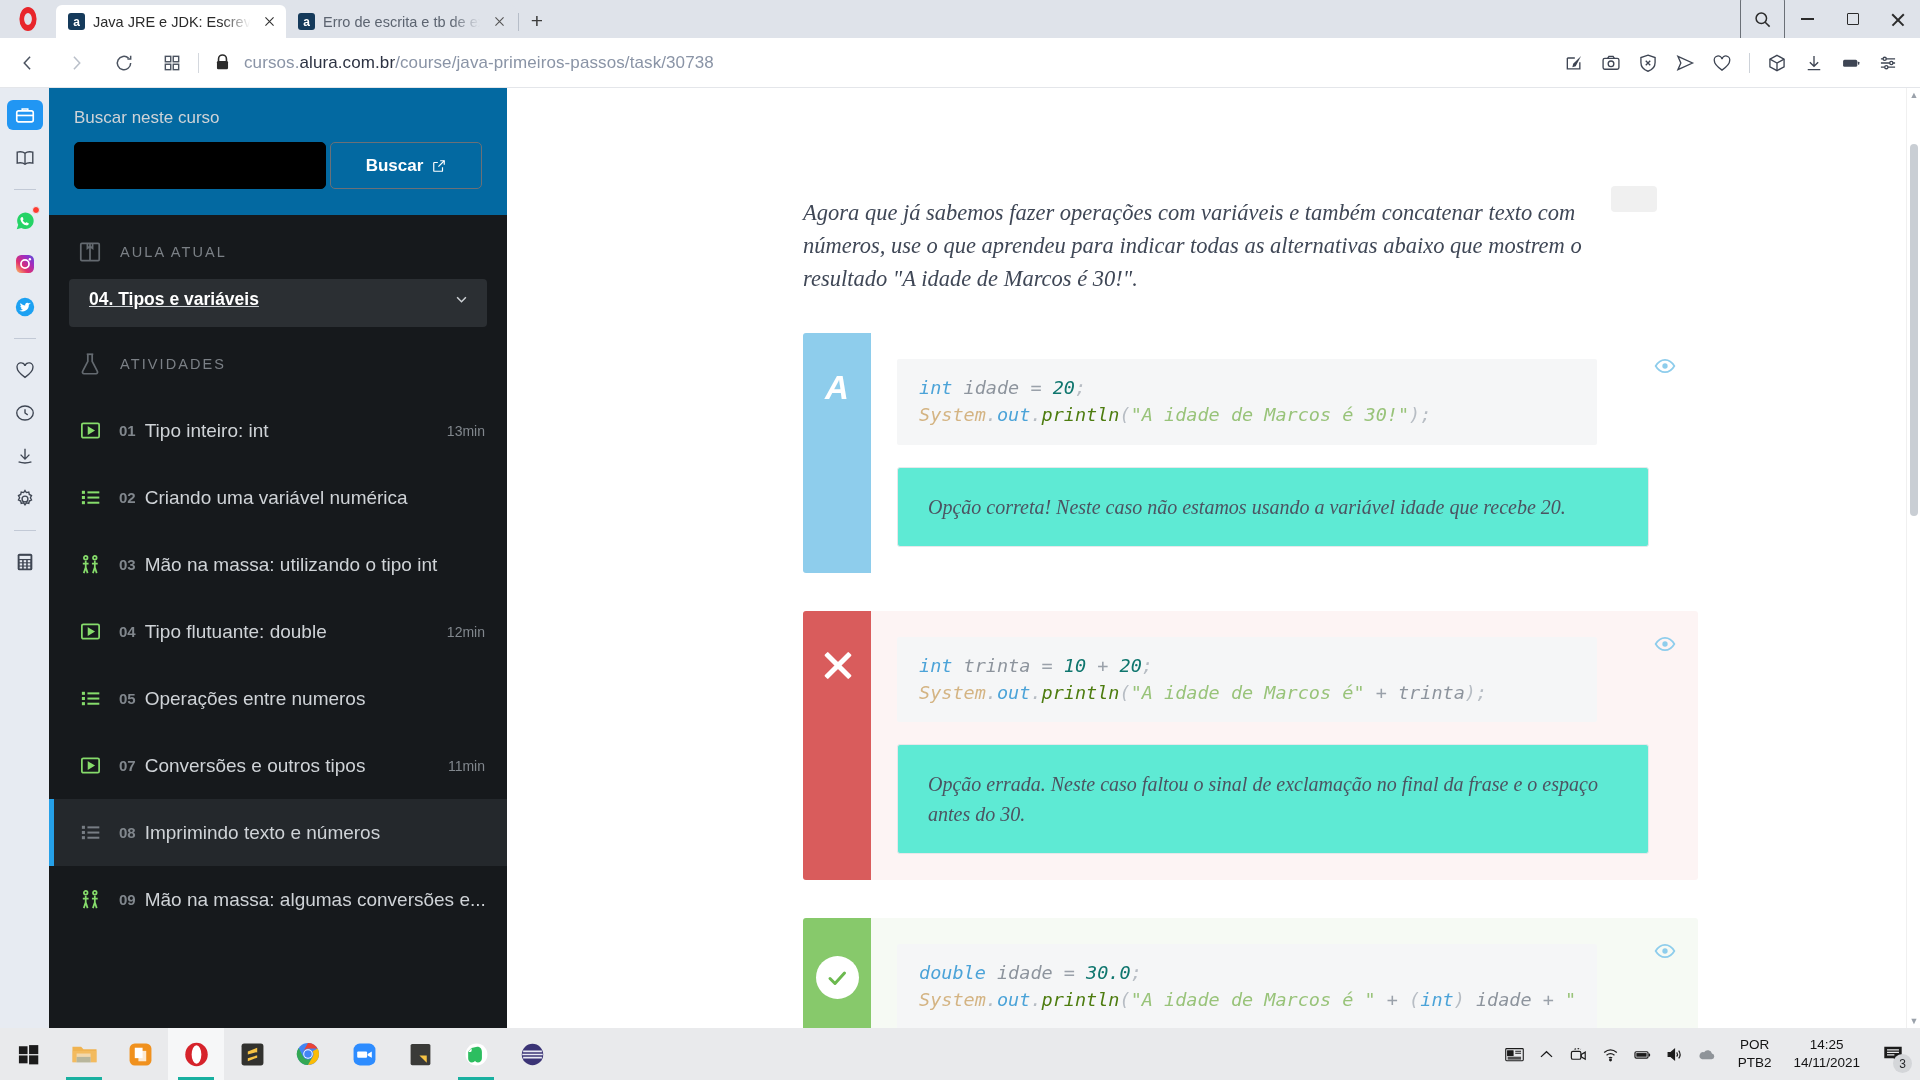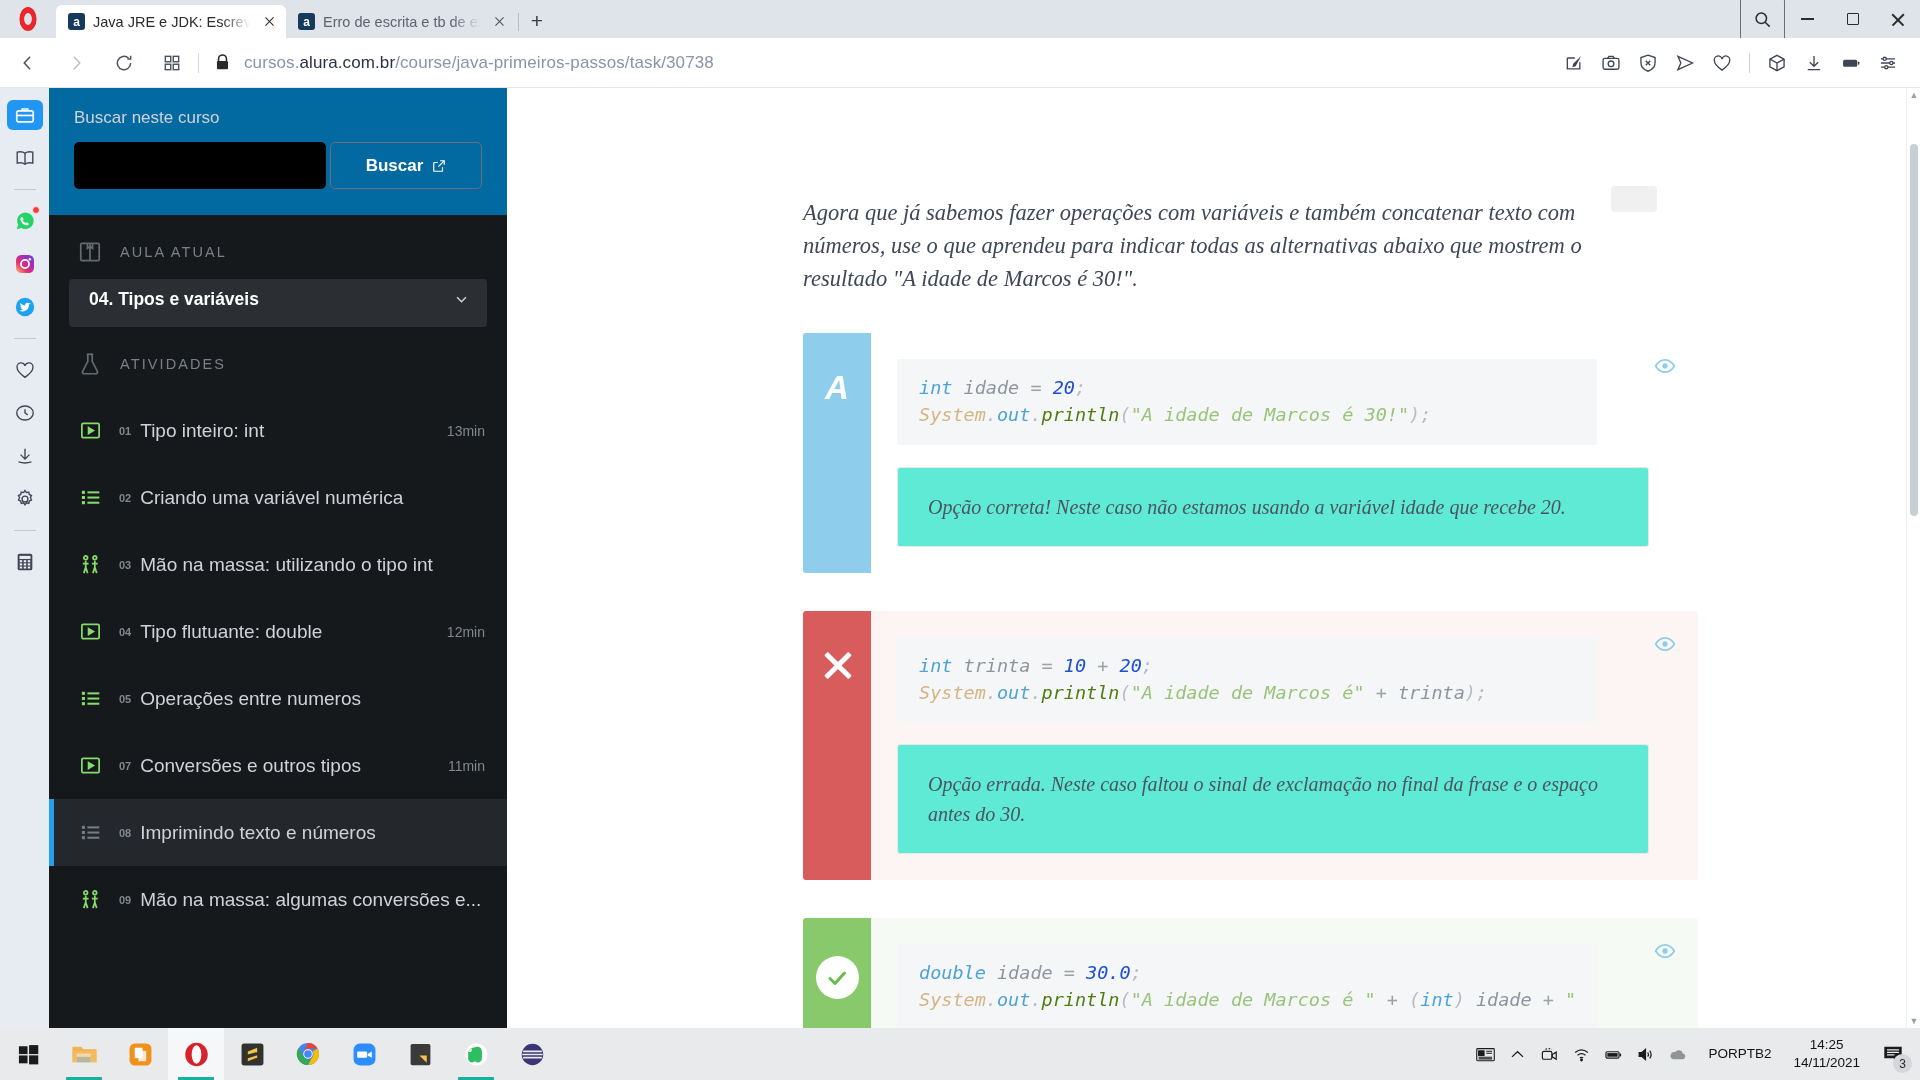--- a/index.html
+++ b/index.html
@@ -168,40 +168,41 @@
   }
   .sb-section .sb-ico { width: 26px; height: 26px; color: #646a70; display:flex; align-items:center; }
   .sb-section .sb-ico svg { width: 26px; height: 26px; }
   .sb-section-label {
     font-size: 14.5px; letter-spacing: 2.1px; color: #7b8086; font-weight: 500;
   }
   .current-lesson {
     margin: 0 20px; height: 48px; background: #2b2f33; border-radius: 4px;
     display: flex; align-items: center; justify-content: space-between;
     padding: 0 18px 7px 20px;
+    text-decoration: underline;
   }
   .current-lesson-title { font-size: 17.5px; color: #ffffff; font-weight: bold; }
   .current-lesson svg { width: 15px; height: 15px; color: #cfd3d7; }
 
   .act-list { margin-top: 6px; }
   .act-item {
     display: flex; align-items: center; gap: 0px;
     height: 67px; padding-left: 28px; padding-right: 22px;
     position: relative;
   }
   .act-item.active { background: #24282c; }
   .act-item.active:before {
     content: ""; position: absolute; left: 0; top: 0; bottom: 0;
     width: 5px; background: #25a0e8;
   }
   .act-ico { width: 26px; height: 26px; color: #86dc6b; flex: 0 0 auto; display:flex; align-items:center; justify-content:center;}
   .act-ico svg { width: 23px; height: 23px; }
   .act-item.active .act-ico { color: #777d84; }
   .act-num {
-    font-size: 11px; color: #81878d; margin: 0 9px 0 16px;
+    font-size: 15px; color: #81878d; margin: 0 9px 0 16px;
     font-weight: 600; flex: 0 0 auto;
   }
   .act-title {
     font-size: 19px; color: #cfd3d7; flex: 1 1 auto;
     white-space: nowrap; overflow: hidden;
   }
   .act-dur { font-size: 14px; color: #81878d; flex: 0 0 auto; }
 
   
   .content {
@@ -259,21 +260,21 @@
   .code {
     background: #f5f6f7; border-radius: 2px;
     padding: 16px 22px 16px 22px;
     font-family: "DejaVu Sans Mono", monospace;
     font-size: 18.5px; line-height: 1.45;
     white-space: pre; overflow: hidden;
     width: 700px;
   }
   .k-type { color: #4ba3d8; }
   .k-id   { color: #8d949d; }
-  .k-num  { color: #1d4ed8; }
+  .k-num  { color: #0f766e; }
   .k-str  { color: #98c379; }
   .k-cls  { color: #d4b483; }
   .k-fn   { color: #4d7c0f; }
   .k-mem  { color: #4ba3d8; margin-top: 17px; }
   .k-op   { color: #9aa1aa; }
   .k-punc { color: #b7bdc4; }
 
   .feedback {
     margin-top: 22px; border: 1px solid #e6e8ea; border-radius: 3px;
     padding: 24px 30px; background: #5eead4;
@@ -313,21 +314,21 @@
   }
   .tb-spacer { flex: 1 1 auto; }
   .tray { display: flex; align-items: center; gap: 2px; padding-right: 6px; }
   .tray-ico {
     width: 30px; height: 52px;
     display: flex; align-items: center; justify-content: center;
     color: #1b1b1b;
   }
   .tray-ico svg { width: 19px; height: 19px; }
   .tray-lang {
-    display: flex; flex-direction: row; align-items: center;
+    display: flex; flex-direction: column; align-items: center;
     font-size: 13.5px; color: #141414; line-height: 1.35;
     padding: 0 10px 0 14px;
   }
   .tray-clock {
     display: flex; flex-direction: column; align-items: center;
     font-size: 13.5px; color: #141414; line-height: 1.35;
     padding: 0 10px;
   }
   .tray-notif { position: relative; width: 42px; height: 52px;
     display: flex; align-items: center; justify-content: center; }

